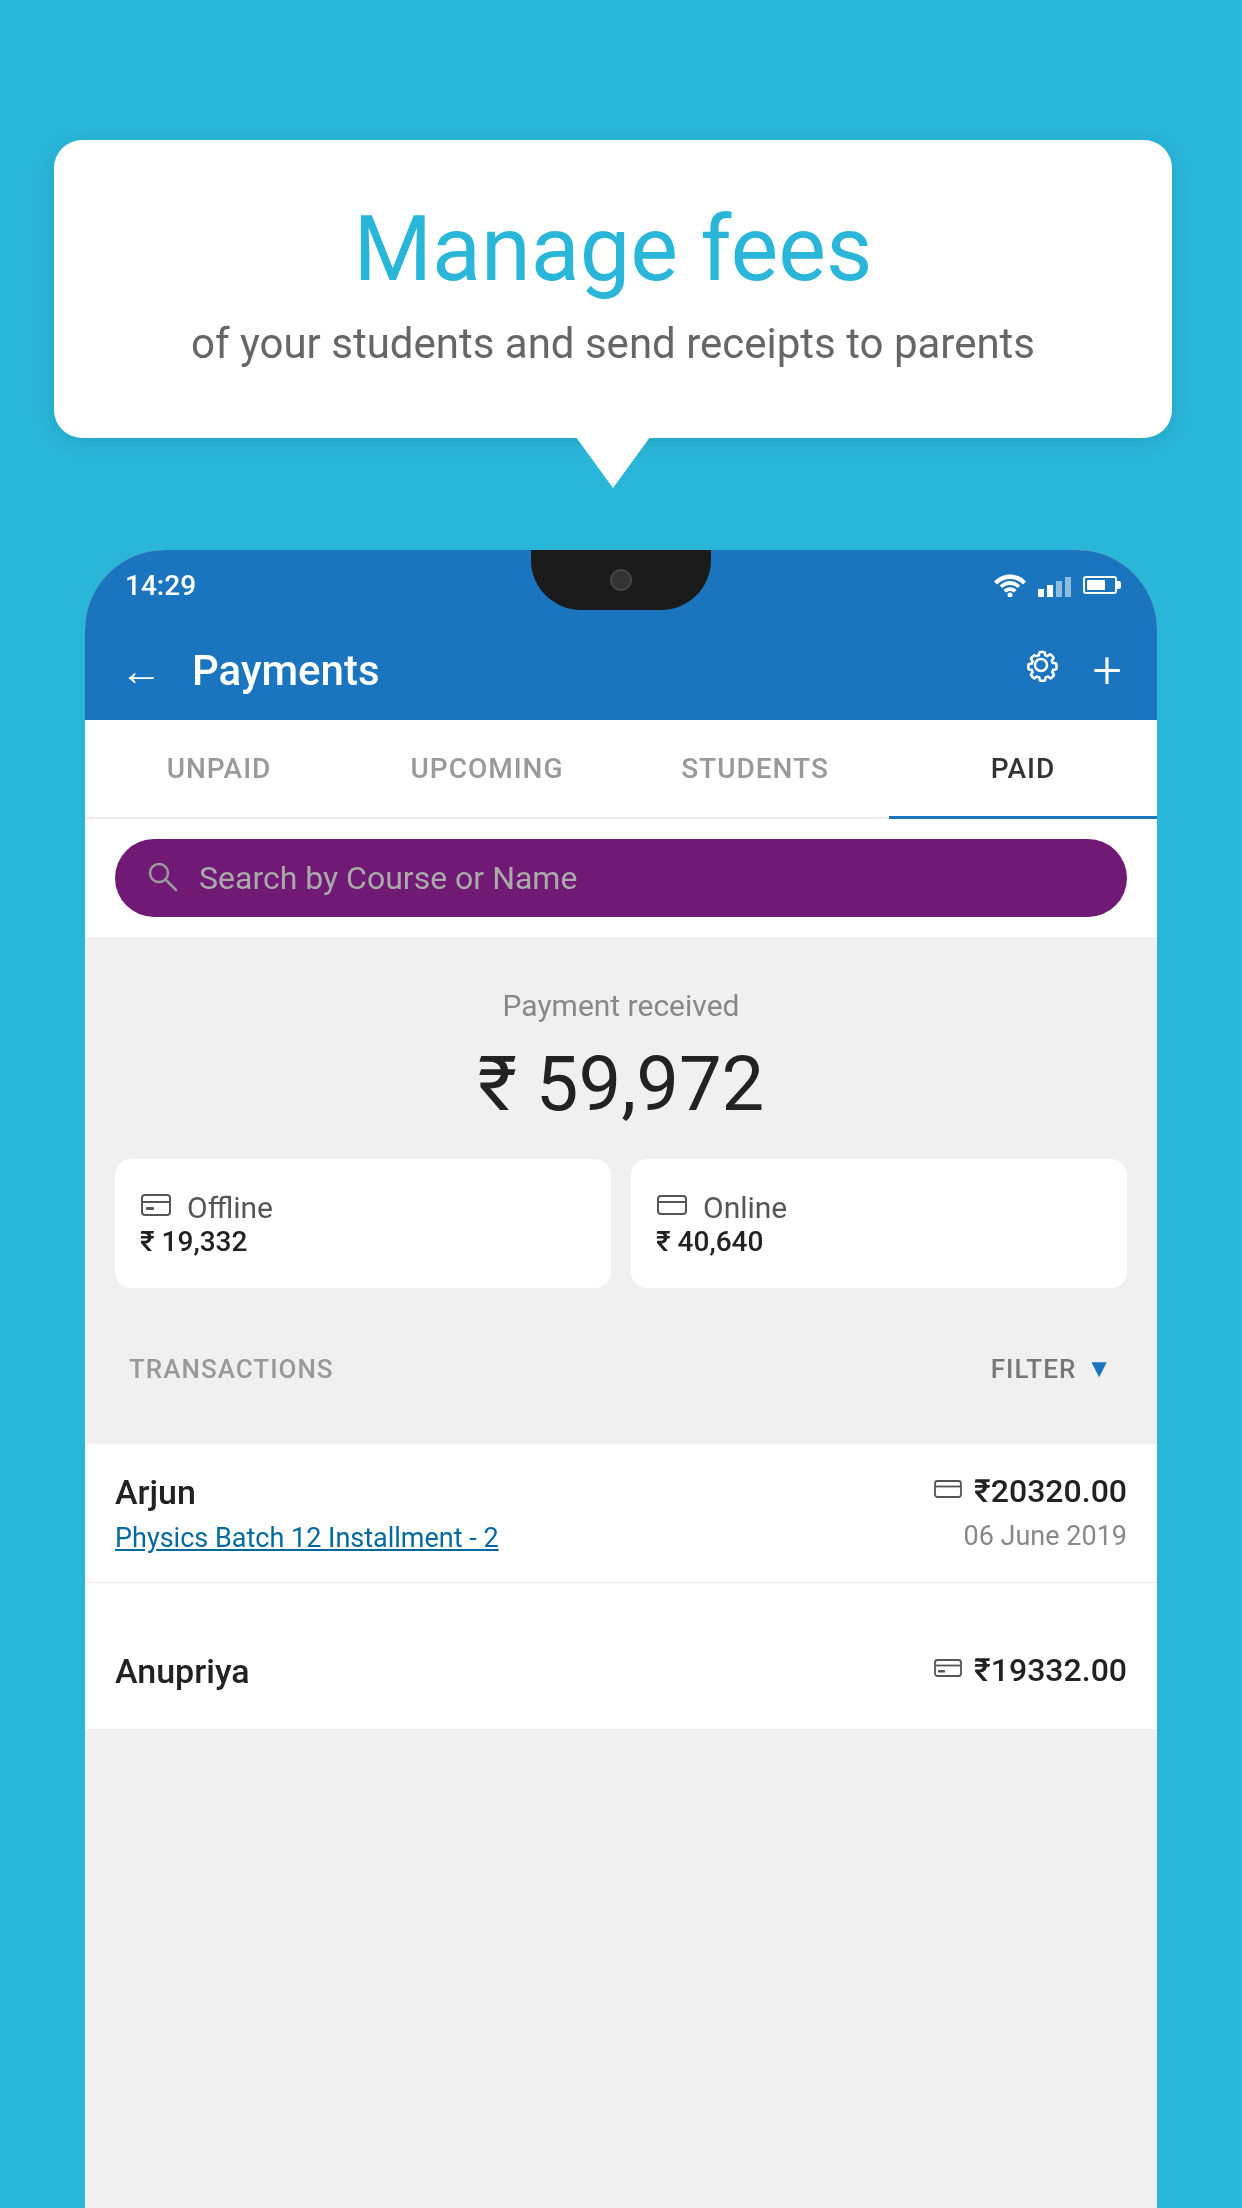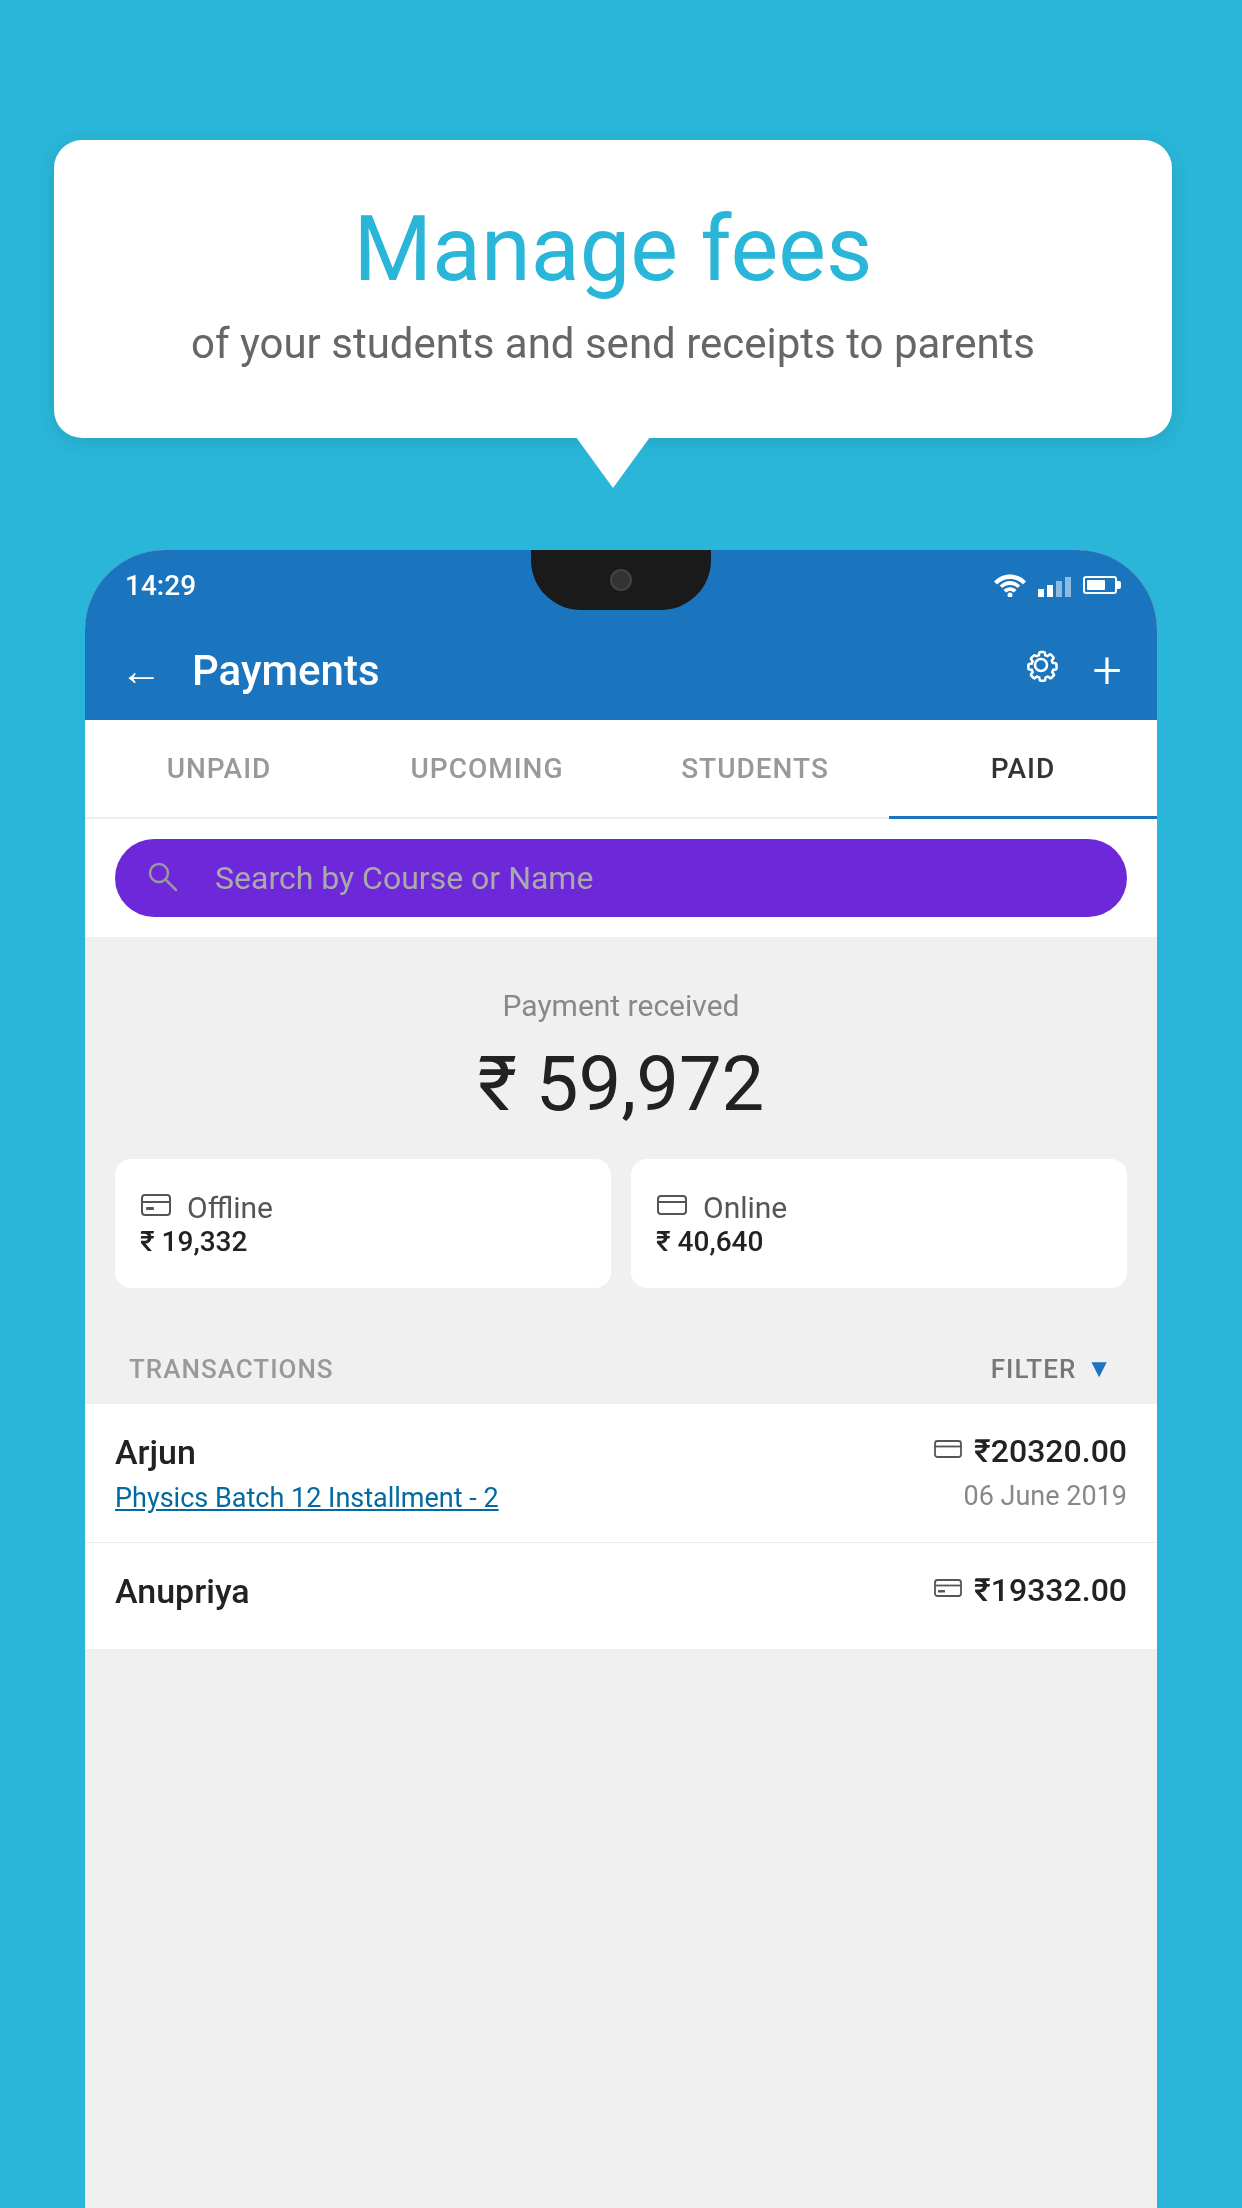--- a/index.html
+++ b/index.html
@@ -224,26 +224,26 @@
     }
 
     
     .search-container {
       background: white;
       margin: 0;
       padding: 20px 30px;
     }
 
     .search-bar {
-      background: #6d28d9;
+      background: #701a75;
       border-radius: 40px;
       display: flex;
       align-items: center;
       padding: 20px 30px;
-      gap: 36px;
+      gap: 20px;
     }
 
     .search-placeholder {
       color: #aaa;
       font-size: 32px;
     }
 
     
     .payment-summary {
       background: #f0f0f0;
@@ -325,20 +325,21 @@
     .transactions-list {
       background: white;
     }
 
     .transaction-row {
       padding: 28px 30px;
       border-bottom: 1px solid #eee;
       display: flex;
       justify-content: flex-start;
       align-items: flex-start;
+      margin-top: 40px;
     }
 
     .transaction-left {
       flex: 1;
     }
 
     .transaction-name {
       font-size: 34px;
       font-weight: 500;
       color: #222;

